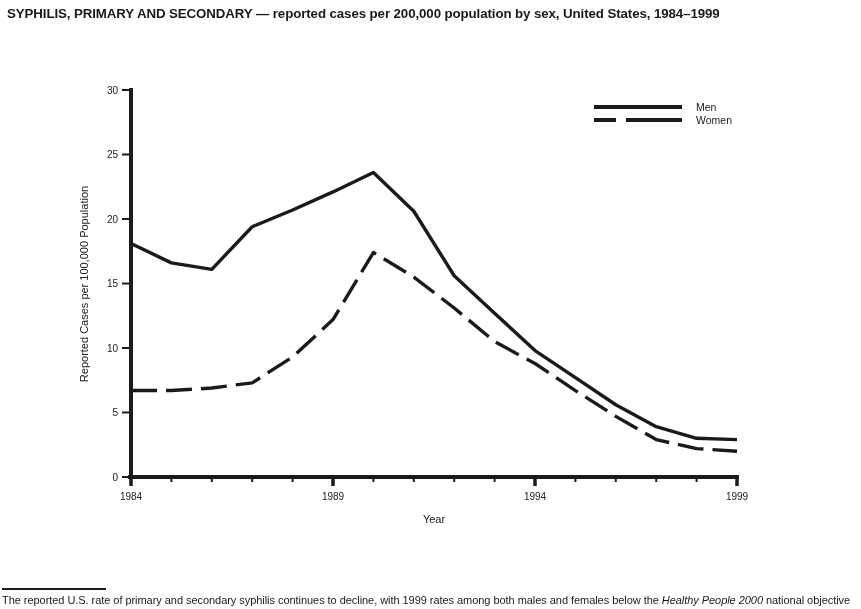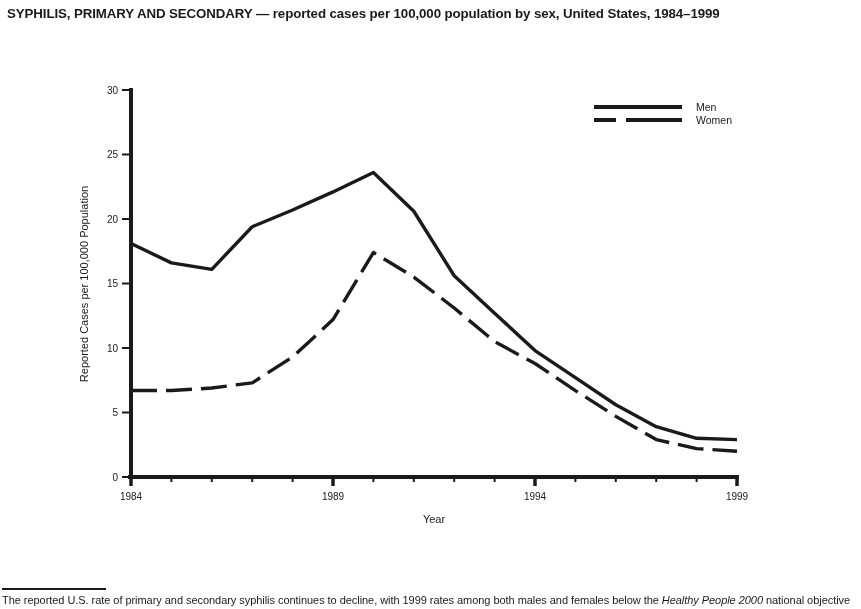--- a/index.html
+++ b/index.html
@@ -21,21 +21,21 @@
   .tickmajor  { stroke:#1a1a1a; stroke-width:3.5; }
   .series     { fill:none; stroke:#1a1a1a; stroke-width:3.4; stroke-linejoin:round; }
   .legendline { stroke:#1a1a1a; stroke-width:4; }
   .footnote { position:absolute; top:588px; left:2px; width:857px; }
   .footnote-rule { width:104px; height:2px; background:#1a1a1a; margin:0 0 3px 0; }
   .footnote-text { margin:0; font-size:11px; line-height:1.28; letter-spacing:-0.05px; }
 </style>
 </head>
 <body>
 
-<div class="title">SYPHILIS, PRIMARY AND SECONDARY — reported cases per 100,000 population by sex, United States, 1984–1999</div>
+<div class="title">SYPHILIS, PRIMARY AND SECONDARY — reported cases per 200,000 population by sex, United States, 1984–1999</div>
 
 <svg id="plot" width="861" height="548">
     <line x1="131" y1="88" x2="131" y2="479" class="axis"></line>
     <line x1="128" y1="477" x2="739" y2="477" class="axis"></line>
     <line x1="122" y1="477" x2="131" y2="477" class="tick"></line>
     <text x="118" y="480.5" class="ticklabel" text-anchor="end">0</text>
     <line x1="122" y1="412.5" x2="131" y2="412.5" class="tick"></line>
     <text x="118" y="416" class="ticklabel" text-anchor="end">5</text>
     <line x1="122" y1="348" x2="131" y2="348" class="tick"></line>
     <text x="118" y="351.5" class="ticklabel" text-anchor="end">10</text>

